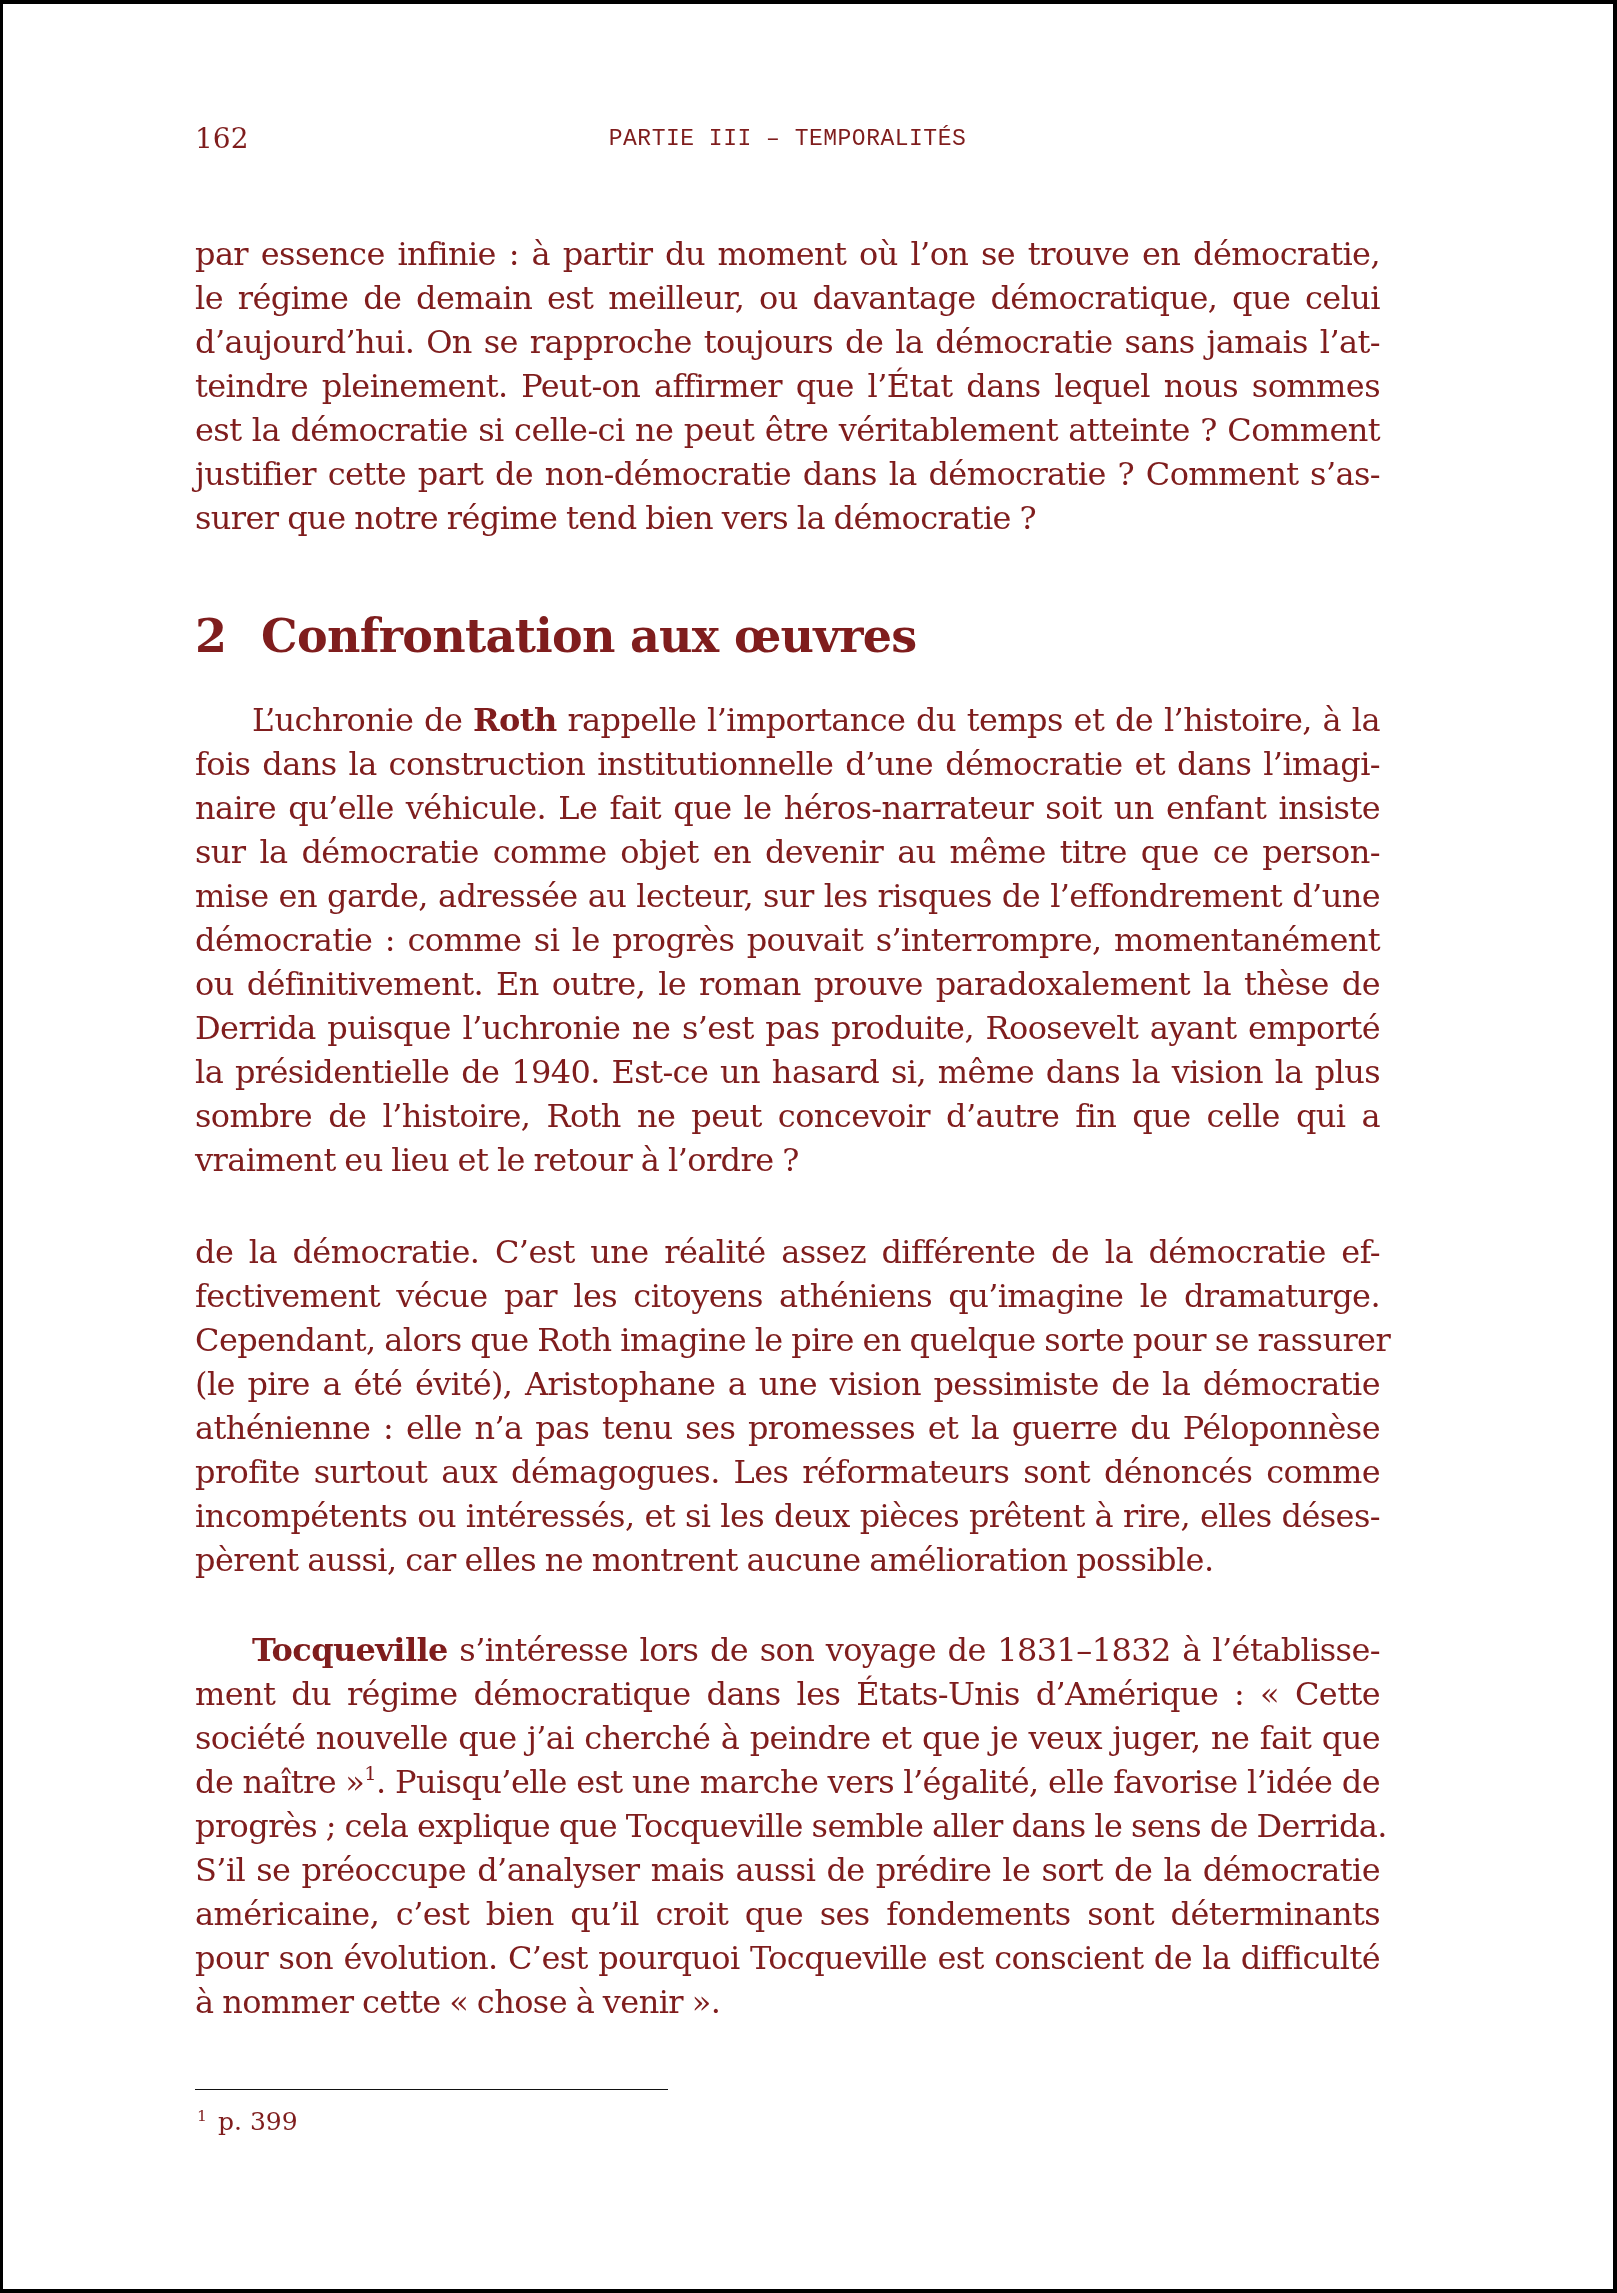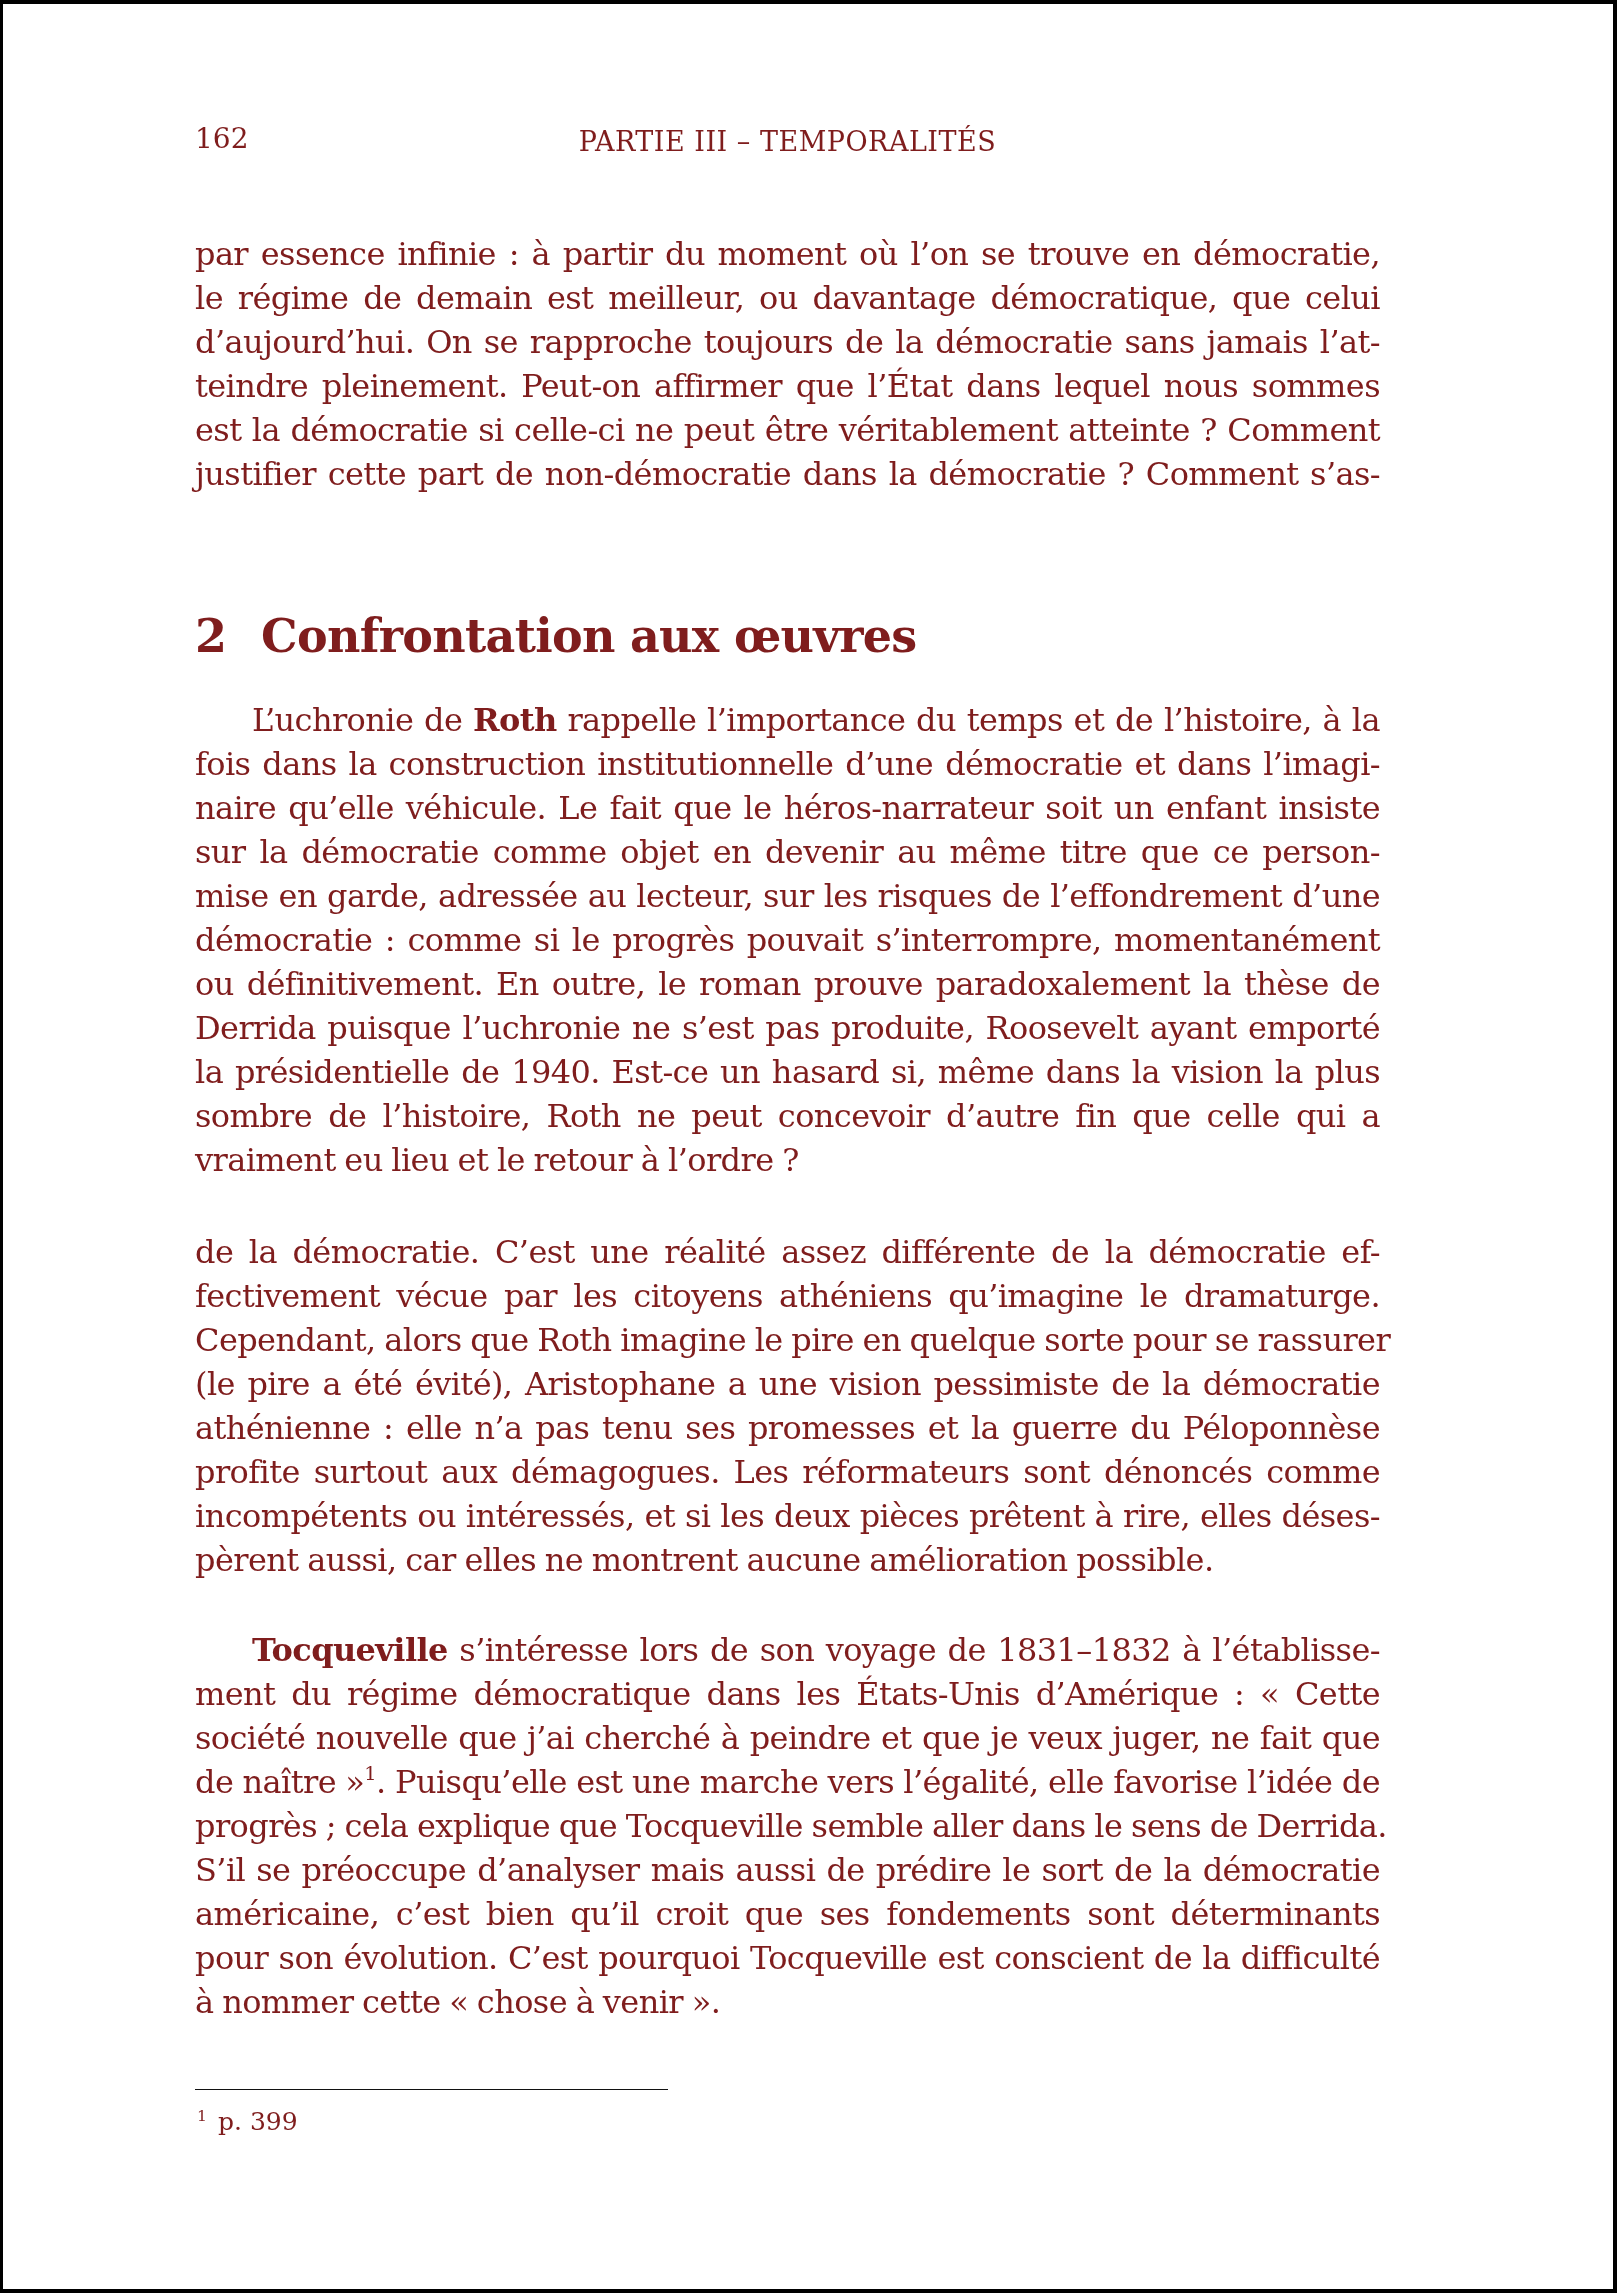--- a/index.html
+++ b/index.html
@@ -15,21 +15,21 @@
     font-family: "DejaVu Serif", "Liberation Serif", serif;
     color: #7f1d1d;
   }
   .running-head {
     position: absolute; top: 118px; left: 192px; width: 1185px; height: 37px;
     font-size: 28px;
   }
   .page-number { position: absolute; left: 0; top: 0; }
   .running-title {
     position: absolute; left: 0; right: 0; top: 3.7px; text-align: center;
-    font-size: 27px; letter-spacing: 0.5px;
+    font-size: 23px; letter-spacing: 0.5px; font-family: Liberation Mono, monospace;
   }
   .body-text {
     position: absolute; left: 192px; width: 1185px;
     font-size: 32px; line-height: 44px;
     text-align: justify; letter-spacing: -0.6px; word-spacing: -0.9px;
   }
   .line { display: block; white-space: nowrap; text-align-last: justify; text-align: justify; height: 44px; }
   .line.last { text-align-last: left; }
   .indent { padding-left: 57px; }
   b { font-weight: bold; }
@@ -59,20 +59,21 @@
     <span class="running-title">PARTIE III – TEMPORALITÉS</span>
   </div>
 
   <div class="body-text" style="top:228px;">
     <span class="line">par essence infinie : à partir du moment où l’on se trouve en démocratie,</span>
     <span class="line">le régime de demain est meilleur, ou davantage démocratique, que celui</span>
     <span class="line">d’aujourd’hui. On se rapproche toujours de la démocratie sans jamais l’at-</span>
     <span class="line">teindre pleinement. Peut-on affirmer que l’État dans lequel nous sommes</span>
     <span class="line">est la démocratie si celle-ci ne peut être véritablement atteinte ? Comment</span>
     <span class="line">justifier cette part de non-démocratie dans la démocratie ? Comment s’as-</span>
+    <span class="line last">surer que notre régime tend bien vers la démocratie ?</span>
   </div>
 
   <div class="section-heading">
     <span class="num">2</span><span>Confrontation aux œuvres</span>
   </div>
 
   <div class="body-text" style="top:694px;">
     <span class="line indent"><span>L’uchronie de </span><b>Roth</b><span> rappelle l’importance du temps et de l’histoire, à la</span></span>
     <span class="line">fois dans la construction institutionnelle d’une démocratie et dans l’imagi-</span>
     <span class="line">naire qu’elle véhicule. Le fait que le héros-narrateur soit un enfant insiste</span>

